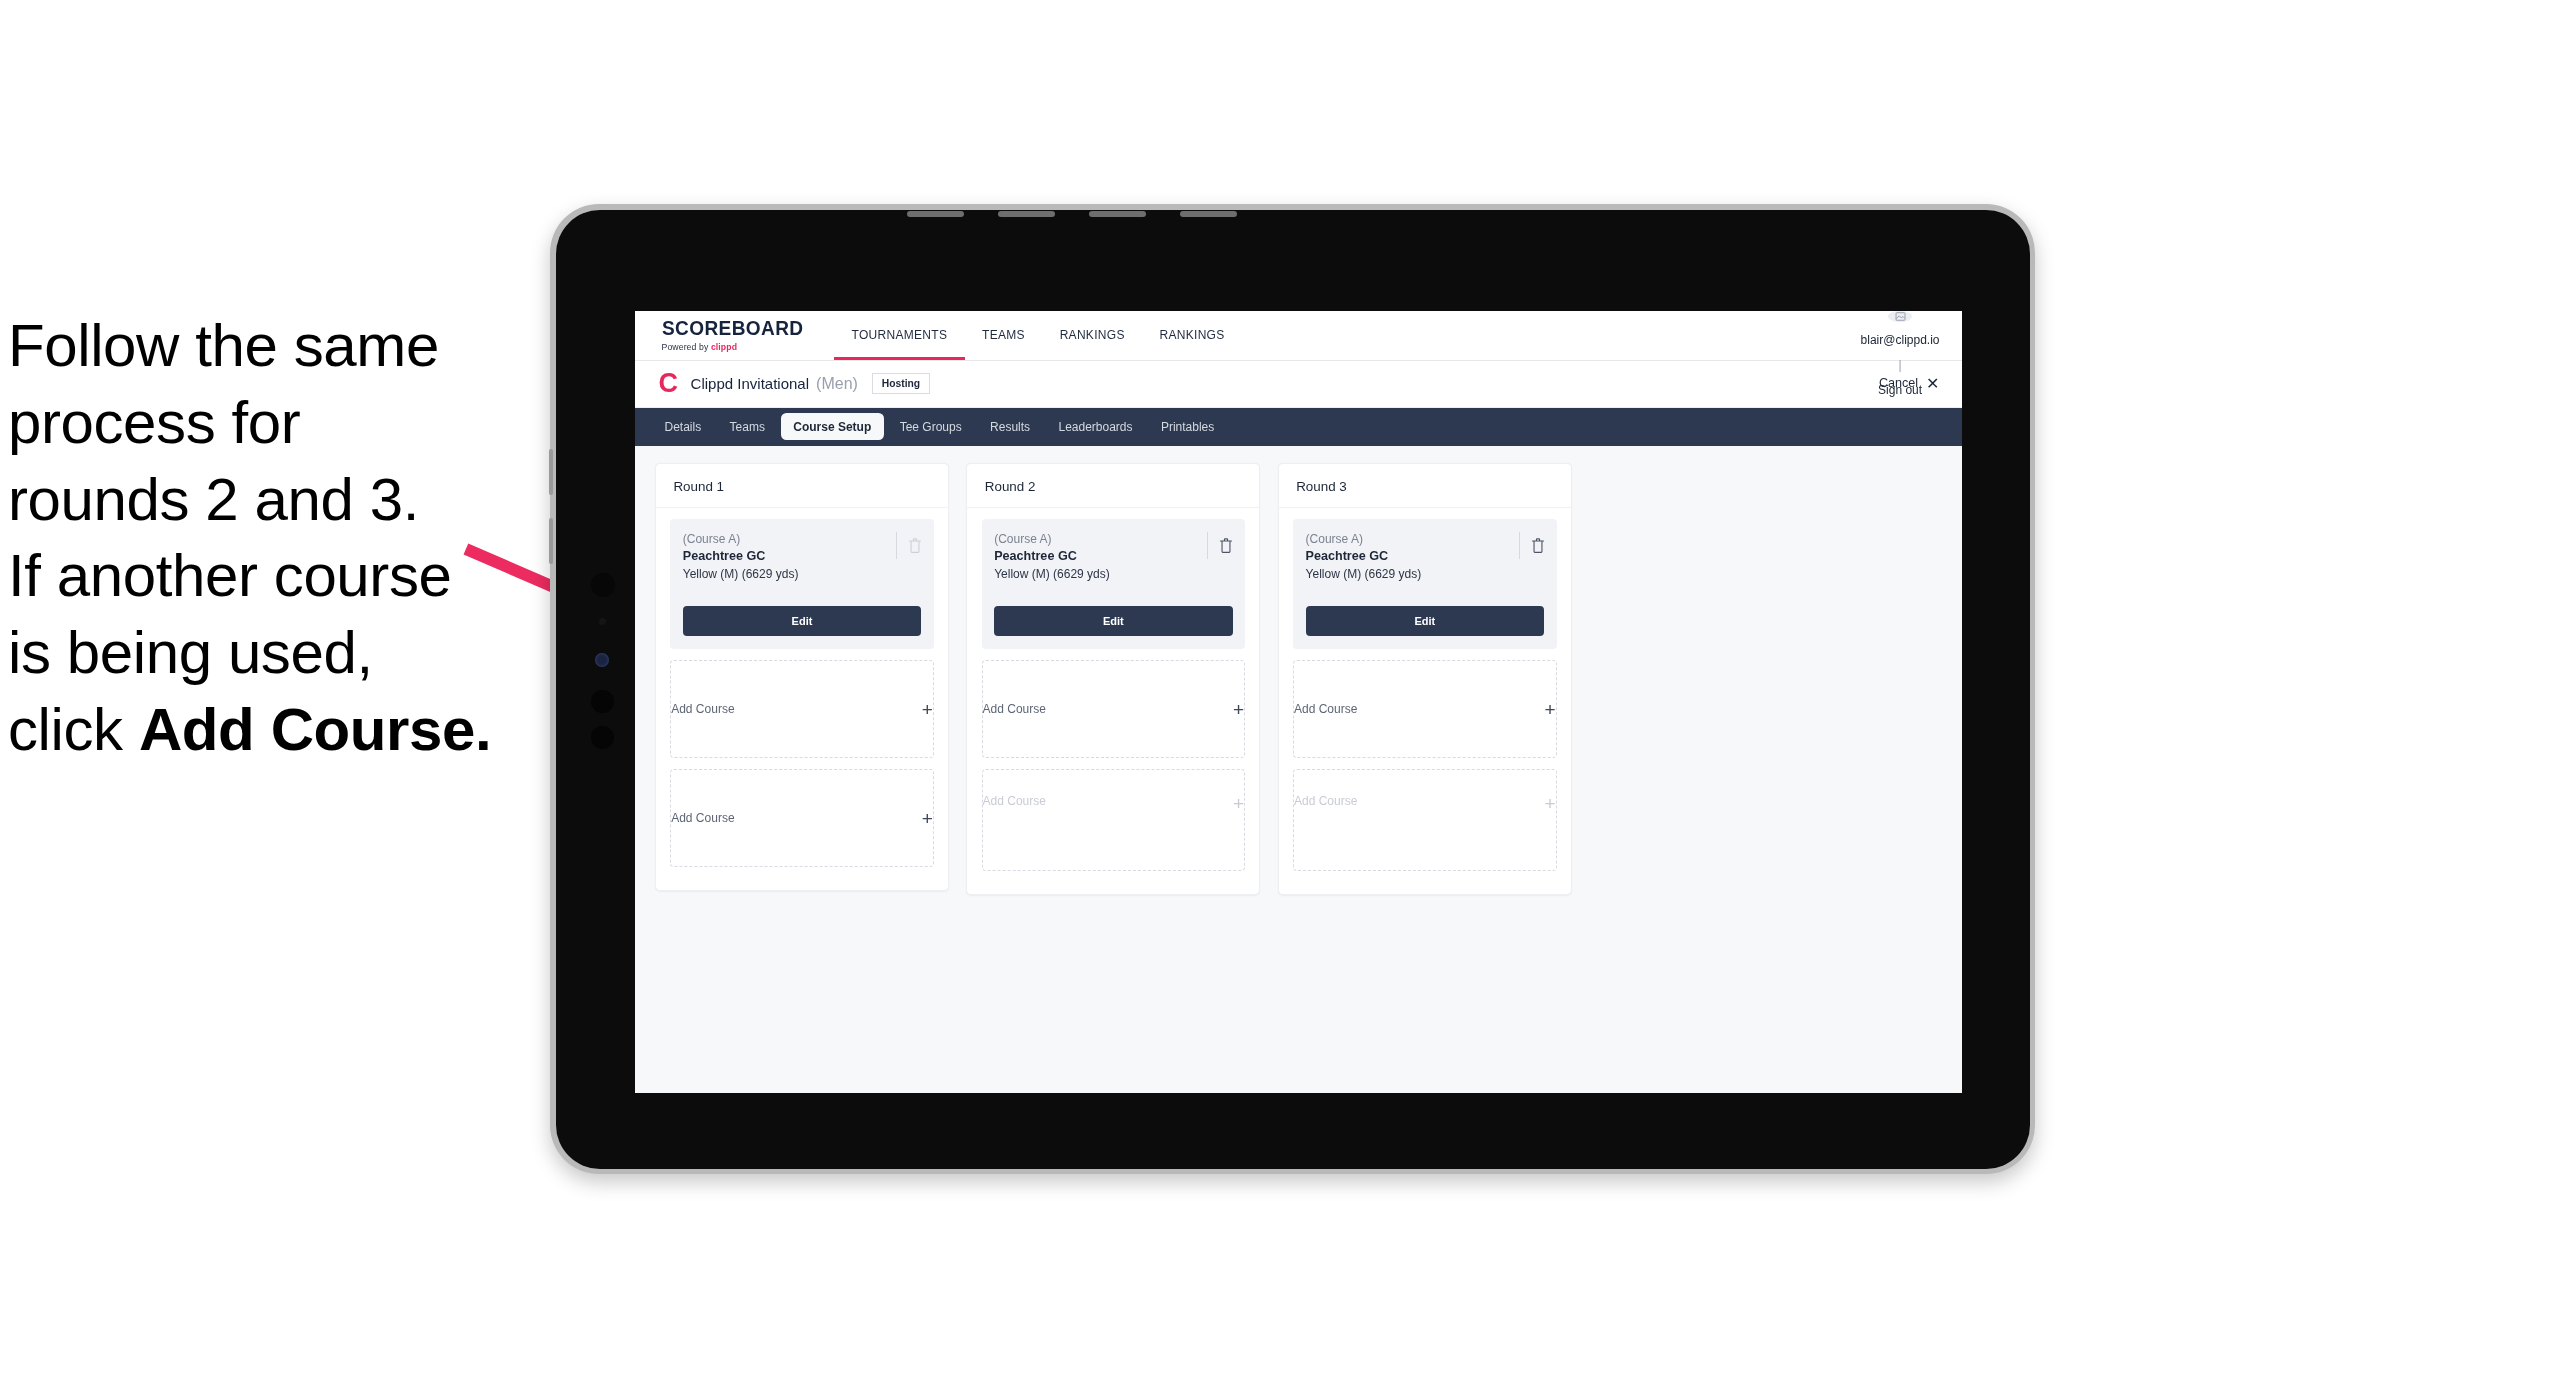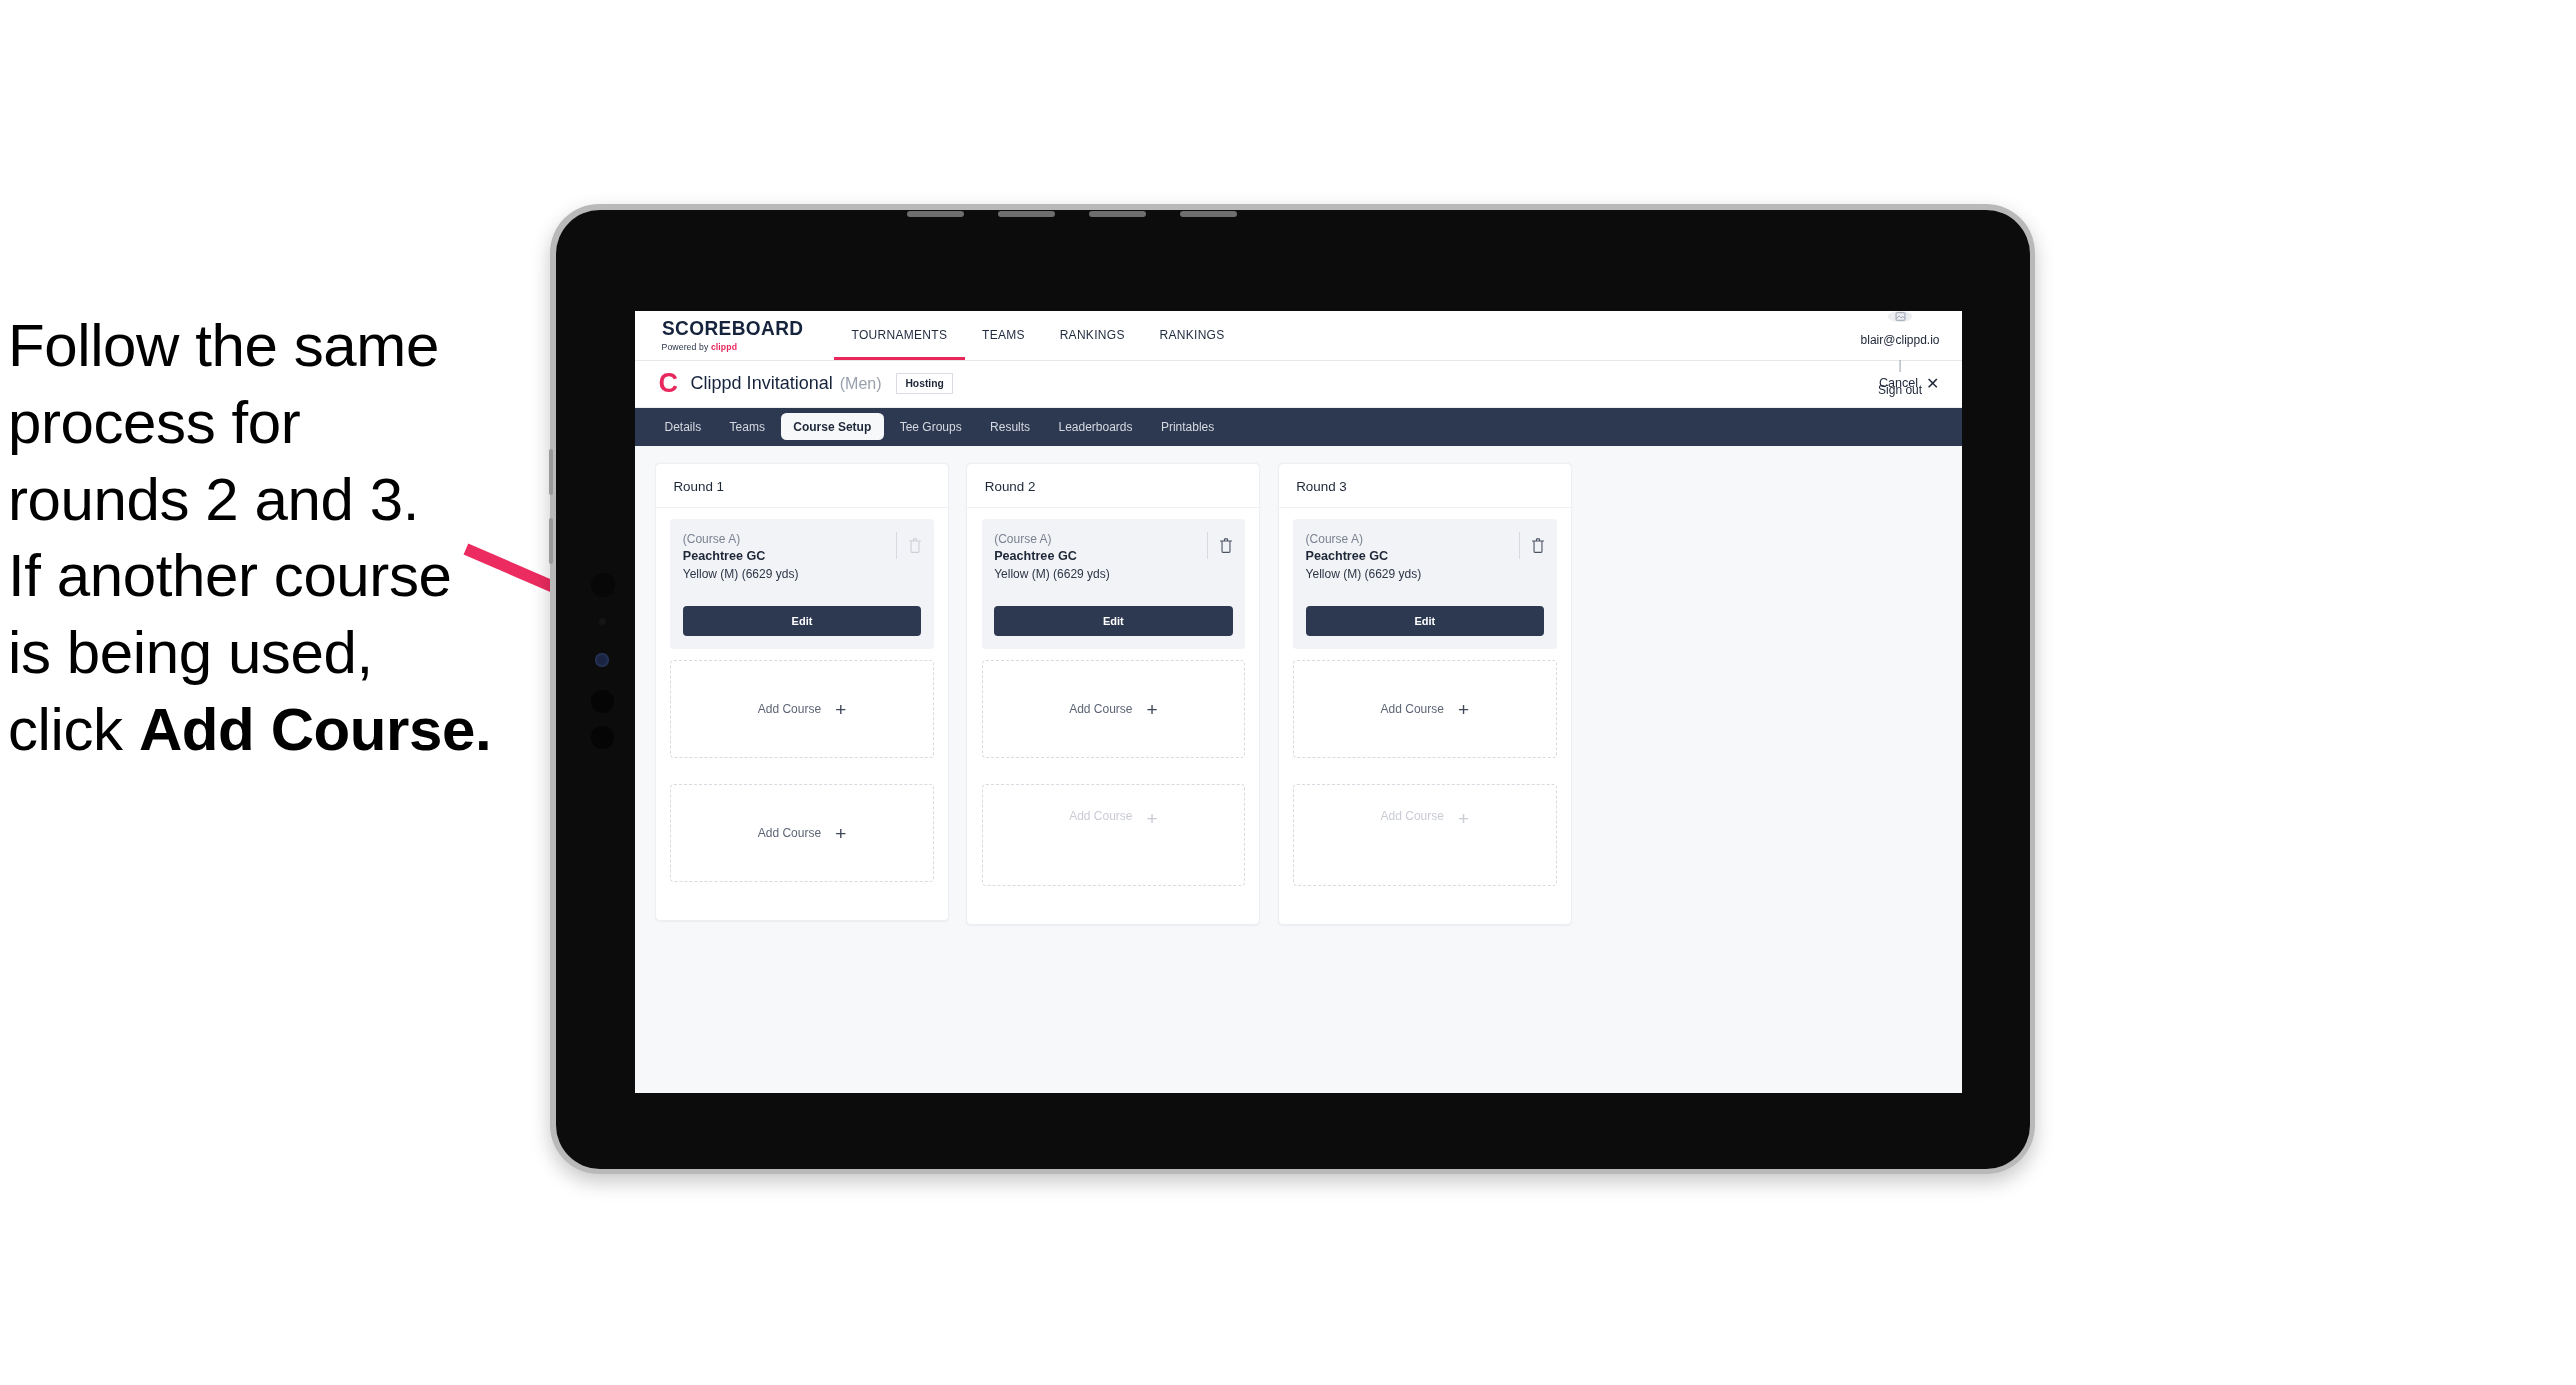--- a/index.html
+++ b/index.html
@@ -194,21 +194,21 @@
     border-bottom: 0.8px solid #eceef2;
   }
   .c-logo {
     font-size: 27px;
     font-weight: 800;
     color: #e8275c;
     line-height: 1;
     margin-right: 12.6px;
     font-family: "Liberation Sans", sans-serif;
   }
-  .t-name { font-size: 18px; color: #16233c; font-weight: 400; }
+  .t-name { font-size: 15px; color: #16233c; font-weight: 400; }
   .t-gender { font-size: 16px; color: #99a0ad; margin-left: 7.1px; }
   .hosting-chip {
     margin-left: 14.2px;
     border: 0.8px solid #d9dce2;
     border-radius: 0;
     padding: 4px 8.7px;
     font-size: 10.3px;
     font-weight: 700;
     color: #1d2738;
     background: #fff;
@@ -307,25 +307,25 @@
     font-family: "Liberation Sans", sans-serif;
     cursor: pointer;
   }
 
   .add-box {
     border: 0.8px dashed #d7dae1;
     border-radius: 4px;
     height: 96px;
     display: flex;
     align-items: center;
-    justify-content: center;
+    justify-content: space-between;
     gap: 14px;
     font-size: 12px;
     color: #5d6575;
-    margin-bottom: 26px;
+    margin-bottom: 11px;
     background: #ffffff;
     cursor: pointer;
   }
   .add-box .plus { font-size: 19px; line-height: 1; color: #3f4858; font-weight: 300; }
   .add-box.faded { color: #c9ccd4; }
   .add-box.faded .plus { color: #c9ccd4; }
   .add-box.clipped { height: 76px; align-items: flex-start; padding-top: 24px; }
 </style>
 </head>
 <body>

